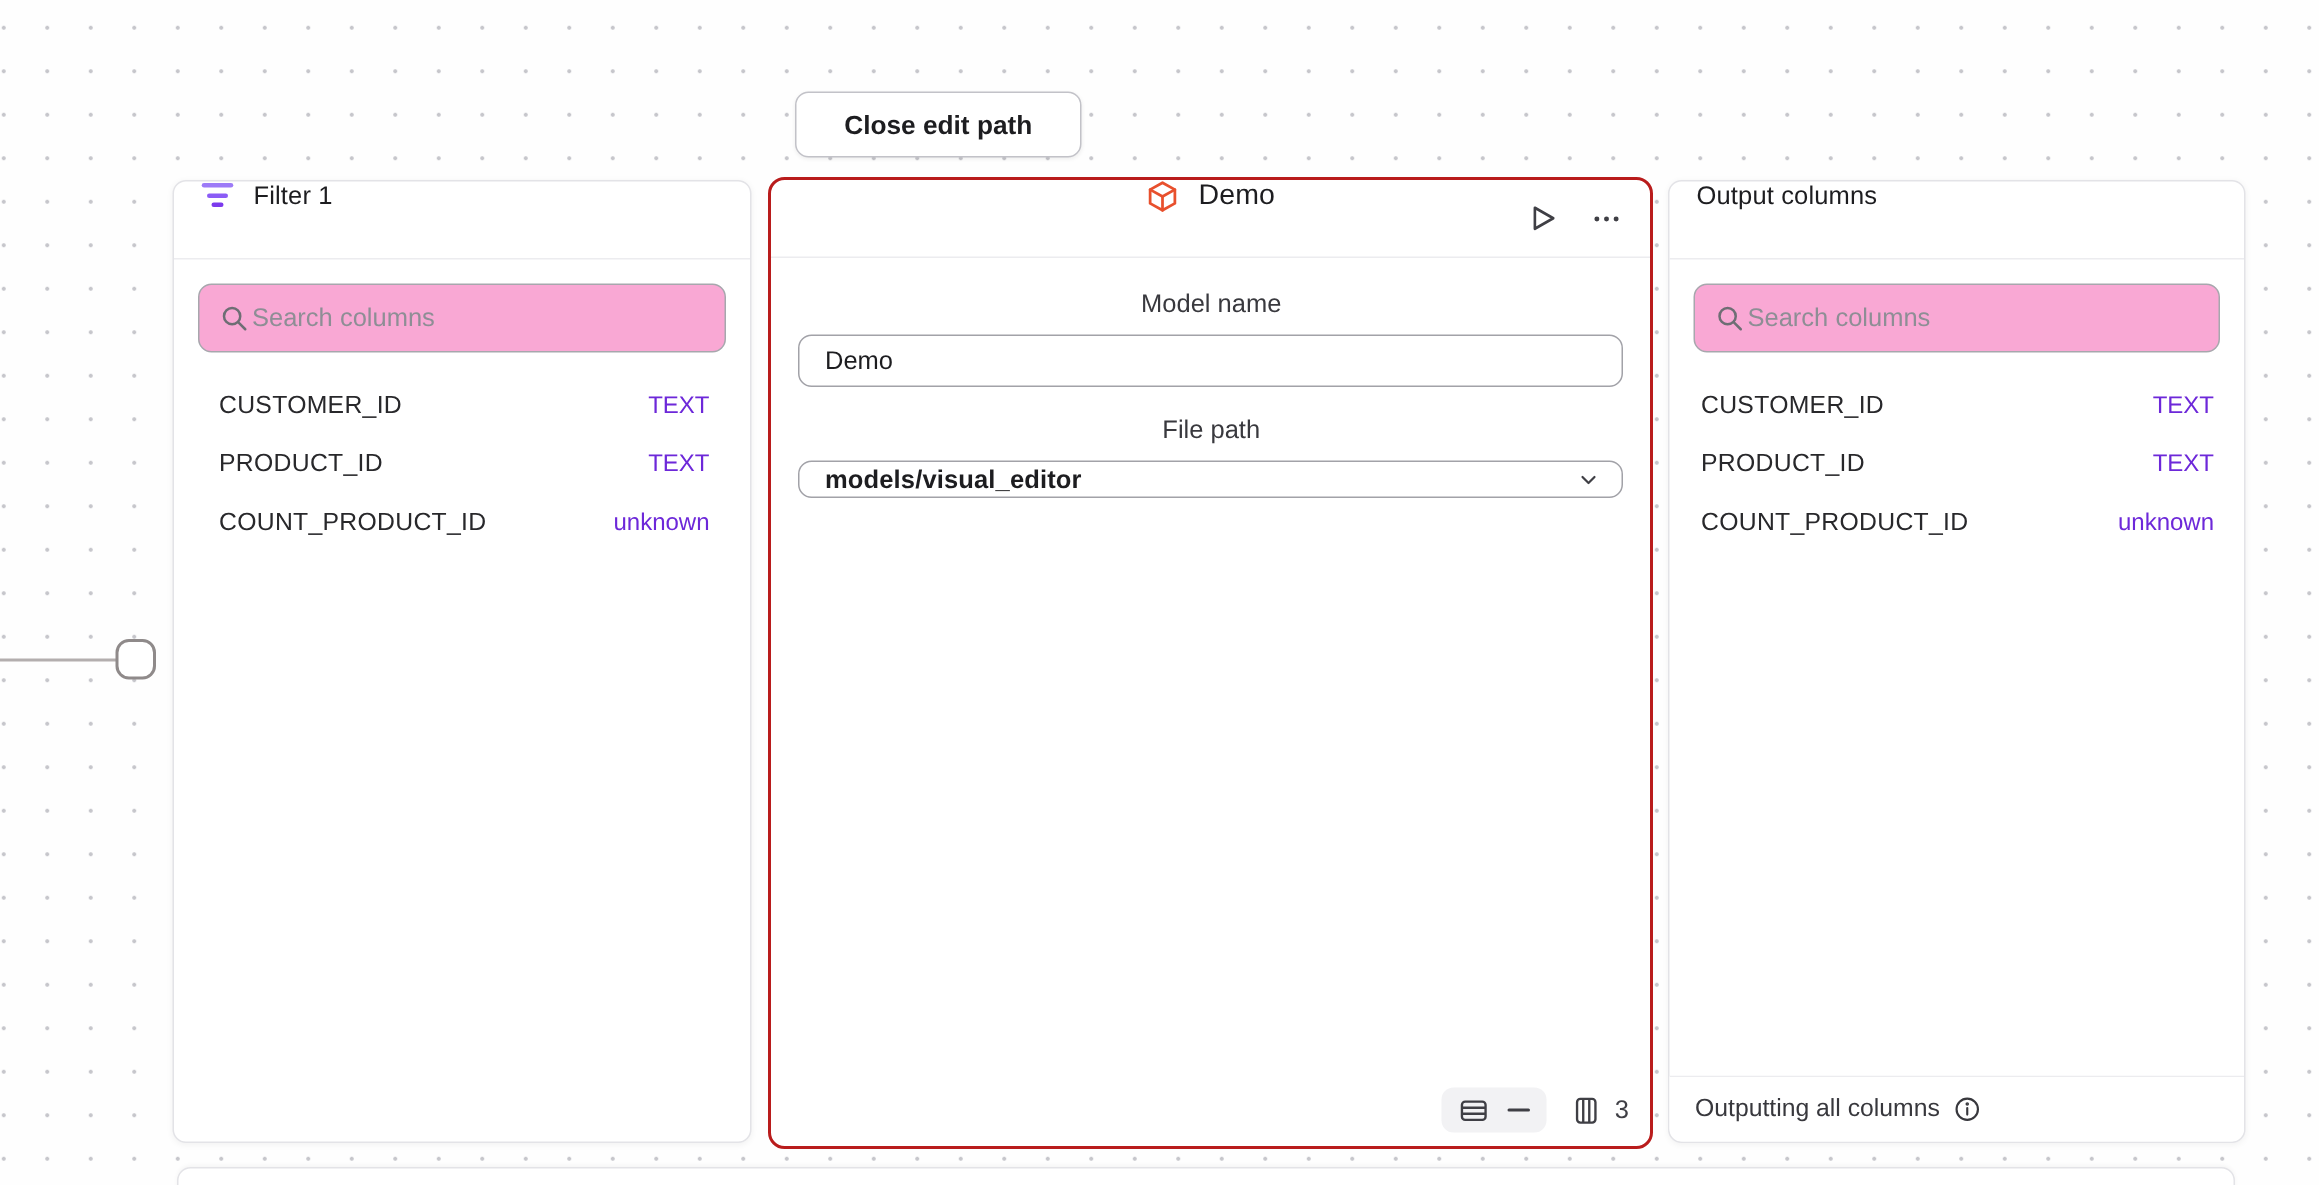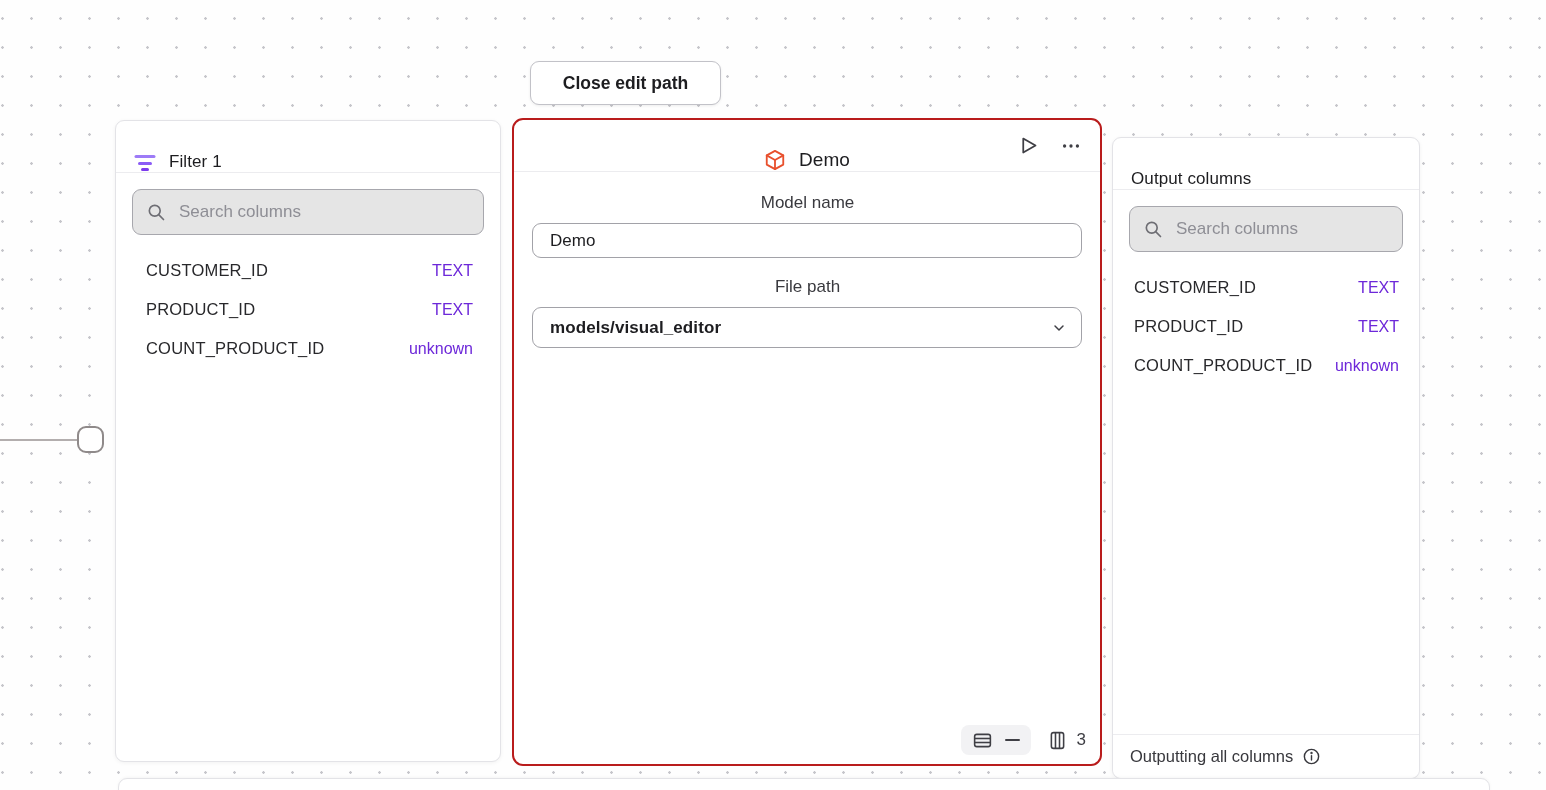--- a/index.html
+++ b/index.html
@@ -13,29 +13,29 @@
     background-position: -12px 4px;
   }
 
   
   .panel {
     position:absolute; background:#fff;
     border:1px solid #e3e3e7; border-radius:9px;
     box-shadow:0 1px 4px rgba(0,0,0,0.05);
   }
   .panel-header {
-    height:52px; display:flex; align-items:flex-end;
+    height:52px; display:flex; align-items:flex-start;
     padding:0 18px; border-bottom:1px solid #ececef;
   }
   .panel-title { font-size:17px; font-weight:500; color:#1d1d20; letter-spacing:.1px; }
 
   
   .search-box {
     margin:16px; height:46px; border:1px solid #a7a7ad; border-radius:9px;
-    display:flex; align-items:center; gap:11px; padding:0 13px; background:#e5e5e5;
+    display:flex; align-items:center; padding:0 13px; background:#f9a8d4;
   }
   .search-box input {
     border:none; outline:none; flex:1; font-size:17px; color:#1d1d20;
     font-family:"Liberation Sans", sans-serif; background:transparent; min-width:0;
   }
   .search-box input::placeholder { color:#8e8e95; }
 
   
   .col-list { margin-top:12px; }
   .col-row {
@@ -74,40 +74,40 @@
 
   .model-body { padding:16px 18px; }
   .field-label { font-size:17px; font-weight:500; color:#39393e; margin:5px 0 10px 1px;text-align:center; }
   .field-label.second { margin-top:19px; }
   .text-input {
     width:100%; height:35px; border:1px solid #a2a2a8; border-radius:9px;
     padding:0 17px; font-size:17px; color:#1d1d20;
     font-family:"Liberation Sans", sans-serif; outline:none; background:#fff;
   }
   .select-box {
-    width:100%; height:41px; border:1px solid #a2a2a8; border-radius:9px;
+    width:100%; height:25px; border:1px solid #a2a2a8; border-radius:9px;
     padding:0 14px 0 17px; background:#fff; cursor:pointer;
     display:flex; align-items:center; justify-content:space-between;
   }
   .select-value { font-size:17px; font-weight:700; color:#1d1d20; letter-spacing:.1px; }
 
   .model-footer {
     position:absolute; right:14px; bottom:9px;
     display:flex; align-items:center; gap:16px;
   }
   .rowcount-pill {
     background:#f2f2f4; border-radius:8px; height:30px;
     display:flex; align-items:center; gap:12px; padding:0 11px; cursor:pointer;
   }
   .dash { width:15px; height:2.4px; background:#3f3f45; border-radius:1px; }
   .colcount-group { display:flex; align-items:center; gap:9px; }
   .count-num { font-size:17px; font-weight:500; color:#3f3f45; }
 
   
-  #output-panel { left:1112px; top:120px; width:308px; height:642px;margin-top:17px; }
+  #output-panel { left:1112px; top:120px; width:385px; height:642px; }
   #output-panel .col-row { padding:0 20px 0 21px; }
   .output-footer {
     position:absolute; left:0; right:0; bottom:0; height:44px;
     border-top:1px solid #ececef; display:flex; align-items:center;
     gap:9px; padding:0 17px; border-radius:0 0 9px 9px; background:#fff;
   }
   .output-footer-text { font-size:16.5px; color:#38383d; }
 
   
   #close-edit-btn {

